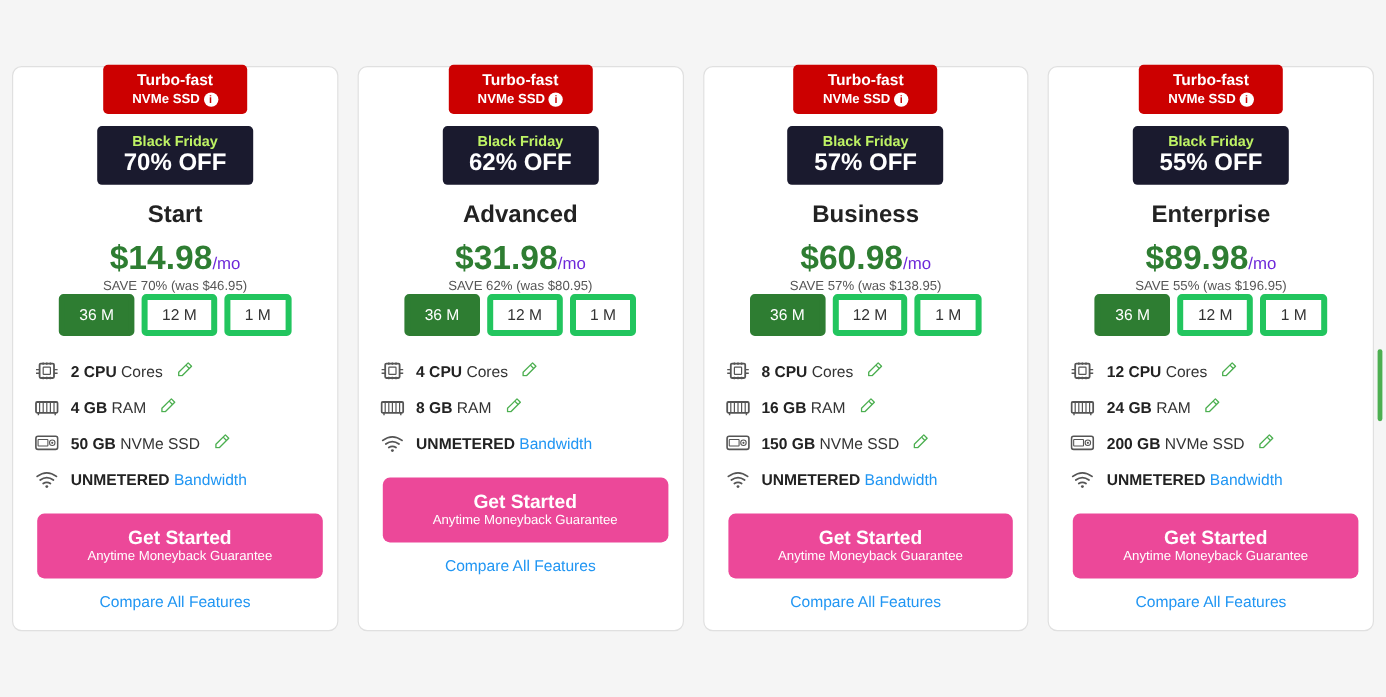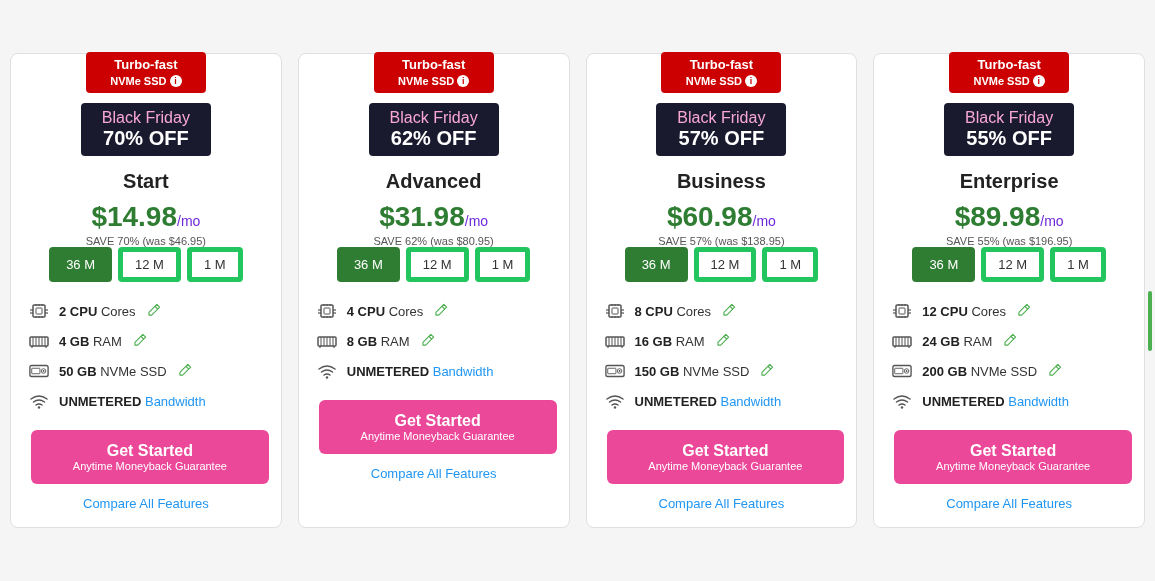--- a/index.html
+++ b/index.html
@@ -59,23 +59,23 @@
     .bf-badge {
       background: #1a1a2e;
       color: #fff;
       text-align: center;
       padding: 6px 12px;
       border-radius: 4px;
       margin: 10px 0 8px 0;
       width: 130px;
     }
     .bf-badge .bf-line1 {
-      color: #f9a8d4;
-      font-size: 16px;
-      font-weight: normal;
+      color: #bef264;
+      font-size: 12px;
+      font-weight: bold;
     }
     .bf-badge .bf-line2 {
       color: #fff;
       font-size: 20px;
       font-weight: bold;
     }
     .plan-name {
       font-size: 20px;
       font-weight: bold;
       color: #222;

